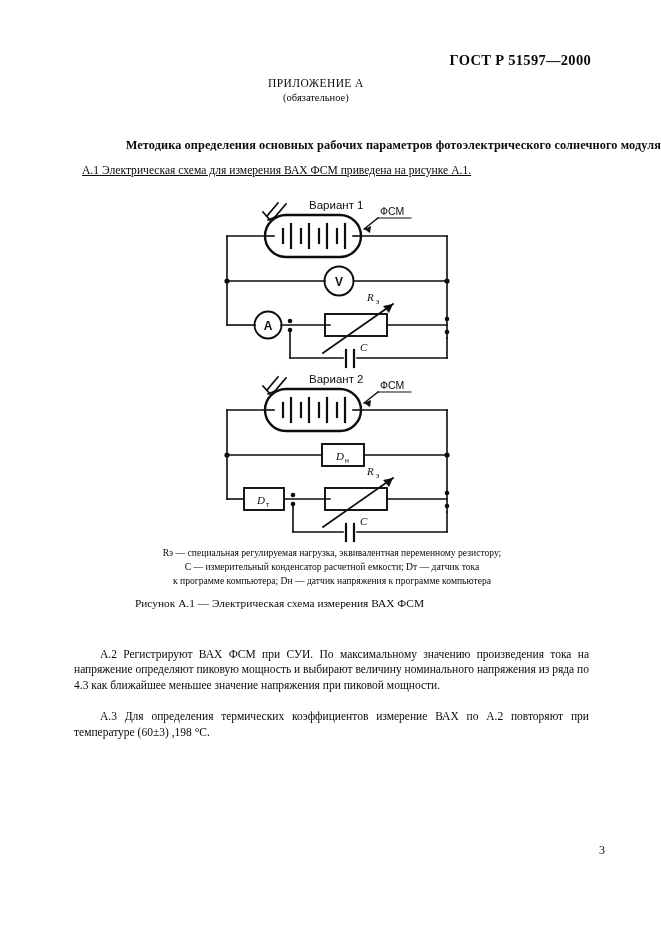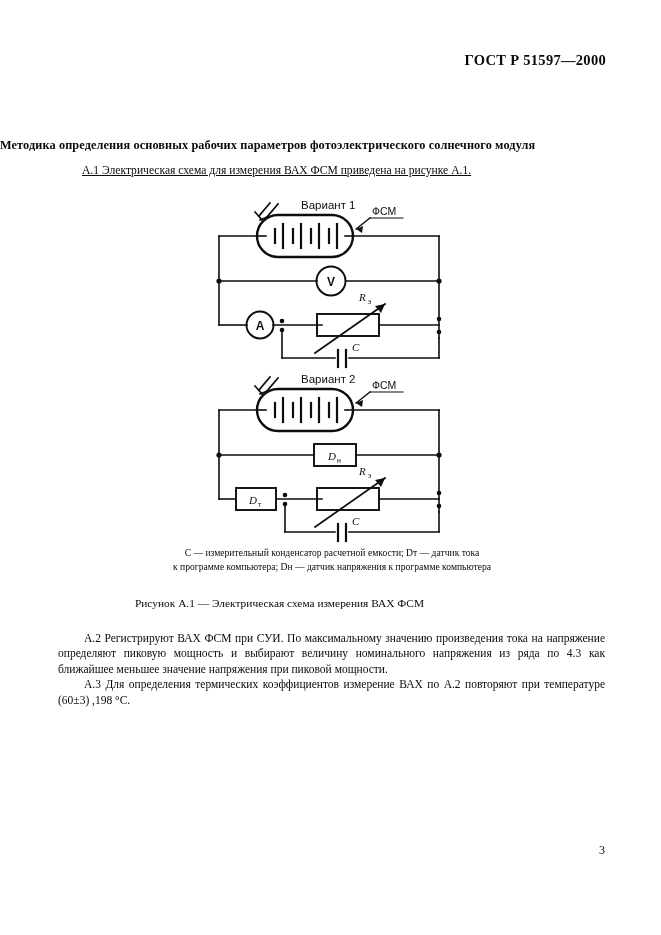--- a/index.html
+++ b/index.html
@@ -14,21 +14,21 @@
     background: #ffffff;
     color: #0a0a0a;
     font-family: "Liberation Serif", "DejaVu Serif", serif;
     overflow: hidden;
   }
 
   
   .gost-header {
     position: absolute;
     top: 52px;
-    right: 55px;
+    right: 70px;
     font-family: "Liberation Serif", "DejaVu Serif", serif;
     font-weight: bold;
     font-size: 14.5px;
     letter-spacing: 0.3px;
     white-space: nowrap;
     margin-left: 40px;
   }
 
   .annex-block {
     position: absolute;
@@ -45,21 +45,21 @@
   .annex-sub {
     font-size: 10.5px;
     white-space: nowrap;
   }
 
   .method-title {
     position: absolute;
     top: 138px;
     left: 0;
     width: 661px;
-    text-align: left;
+    text-align: right;
     font-weight: bold;
     font-size: 12.3px;
     letter-spacing: 0.1px;
     white-space: nowrap;
   }
 
   .para {
     position: absolute;
     font-size: 11.6px;
     line-height: 1.34;
@@ -71,21 +71,21 @@
     top: 163px;
     left: 58px;
     width: 546px;
     text-indent: 24px;
   }
 
   
   .figure {
     position: absolute;
     top: 193px;
-    left: 4px;
+    left: 12px;
     width: 614px;
     height: 350px;
   }
   .figure svg { display: block; }
 
   
   .fig-legend {
     position: absolute;
     top: 546px;
     left: 132px;
@@ -112,39 +112,43 @@
     position: absolute;
     top: 631px;
     left: 58px;
     width: 547px;
     font-size: 11.5px;
     line-height: 1.345;
     text-align: justify;
     text-justify: inter-word;
   }
   .body-block p {
-    margin: 0;
+    margin: 16px;
     text-indent: 26px;
   }
   .body-block p.tight { text-indent: 26px; }
 
   .page-num {
     position: absolute;
     top: 843px;
     right: 56px;
     font-size: 12px;
   }
 </style>
 </head>
 <body>
 
 <div class="page">
 
   <div class="gost-header">ГОСТ Р 51597—2000</div>
 
+  <div class="annex-block">
+    <div class="annex-title">ПРИЛОЖЕНИЕ А</div>
+    <div class="annex-sub">(обязательное)</div>
+  </div>
 
   <div class="method-title">Методика определения основных рабочих параметров фотоэлектрического солнечного модуля</div>
 
   <div class="para para-a1">А.1  Электрическая схема для измерения ВАХ ФСМ приведена на рисунке А.1.</div>
 
   <div class="figure">
     <svg width="661" height="350" viewBox="0 0 661 350" xmlns="http://www.w3.org/2000/svg">
       <g stroke="#0d0d0d" fill="none" stroke-linecap="square">
 
         <text id="v1-title" x="297" y="16" font-family="Liberation Sans, sans-serif" font-size="11.5" fill="#0d0d0d" stroke="none">Вариант 1</text>
@@ -281,20 +285,21 @@
         <text id="v2-c" x="348" y="332" font-family="Liberation Serif, serif" font-size="11" font-style="italic" fill="#0d0d0d" stroke="none">C</text>
         <line x1="435" y1="319" x2="435" y2="339" stroke-width="1.6"></line>
         <circle cx="435" cy="300" r="2.3" fill="#0d0d0d" stroke="none"></circle>
         <circle cx="435" cy="313" r="2.3" fill="#0d0d0d" stroke="none"></circle>
 
       </g>
     </svg>
   </div>
 
   <div class="fig-legend">
+    <span class="l1">Rэ — специальная регулируемая нагрузка, эквивалентная переменному резистору;</span>
     <span class="l2">C  —  измерительный  конденсатор  расчетной  емкости;   Dт  —  датчик  тока</span>
     <span class="l3">к программе компьютера; Dн — датчик напряжения к программе компьютера</span>
   </div>
 
   <div class="fig-caption">Рисунок А.1 — Электрическая схема измерения ВАХ ФСМ</div>
 
   <div class="body-block">
     <p>А.2  Регистрируют ВАХ ФСМ при СУИ. По максимальному значению произведения тока на напряжение определяют пиковую мощность и выбирают величину номинального напряжения из ряда по 4.3 как ближайшее меньшее значение напряжения при пиковой мощности.</p>
     <p class="tight">А.3  Для определения термических коэффициентов измерение ВАХ по А.2 повторяют при температуре (60±3) ,198 °С.</p>
   </div>

